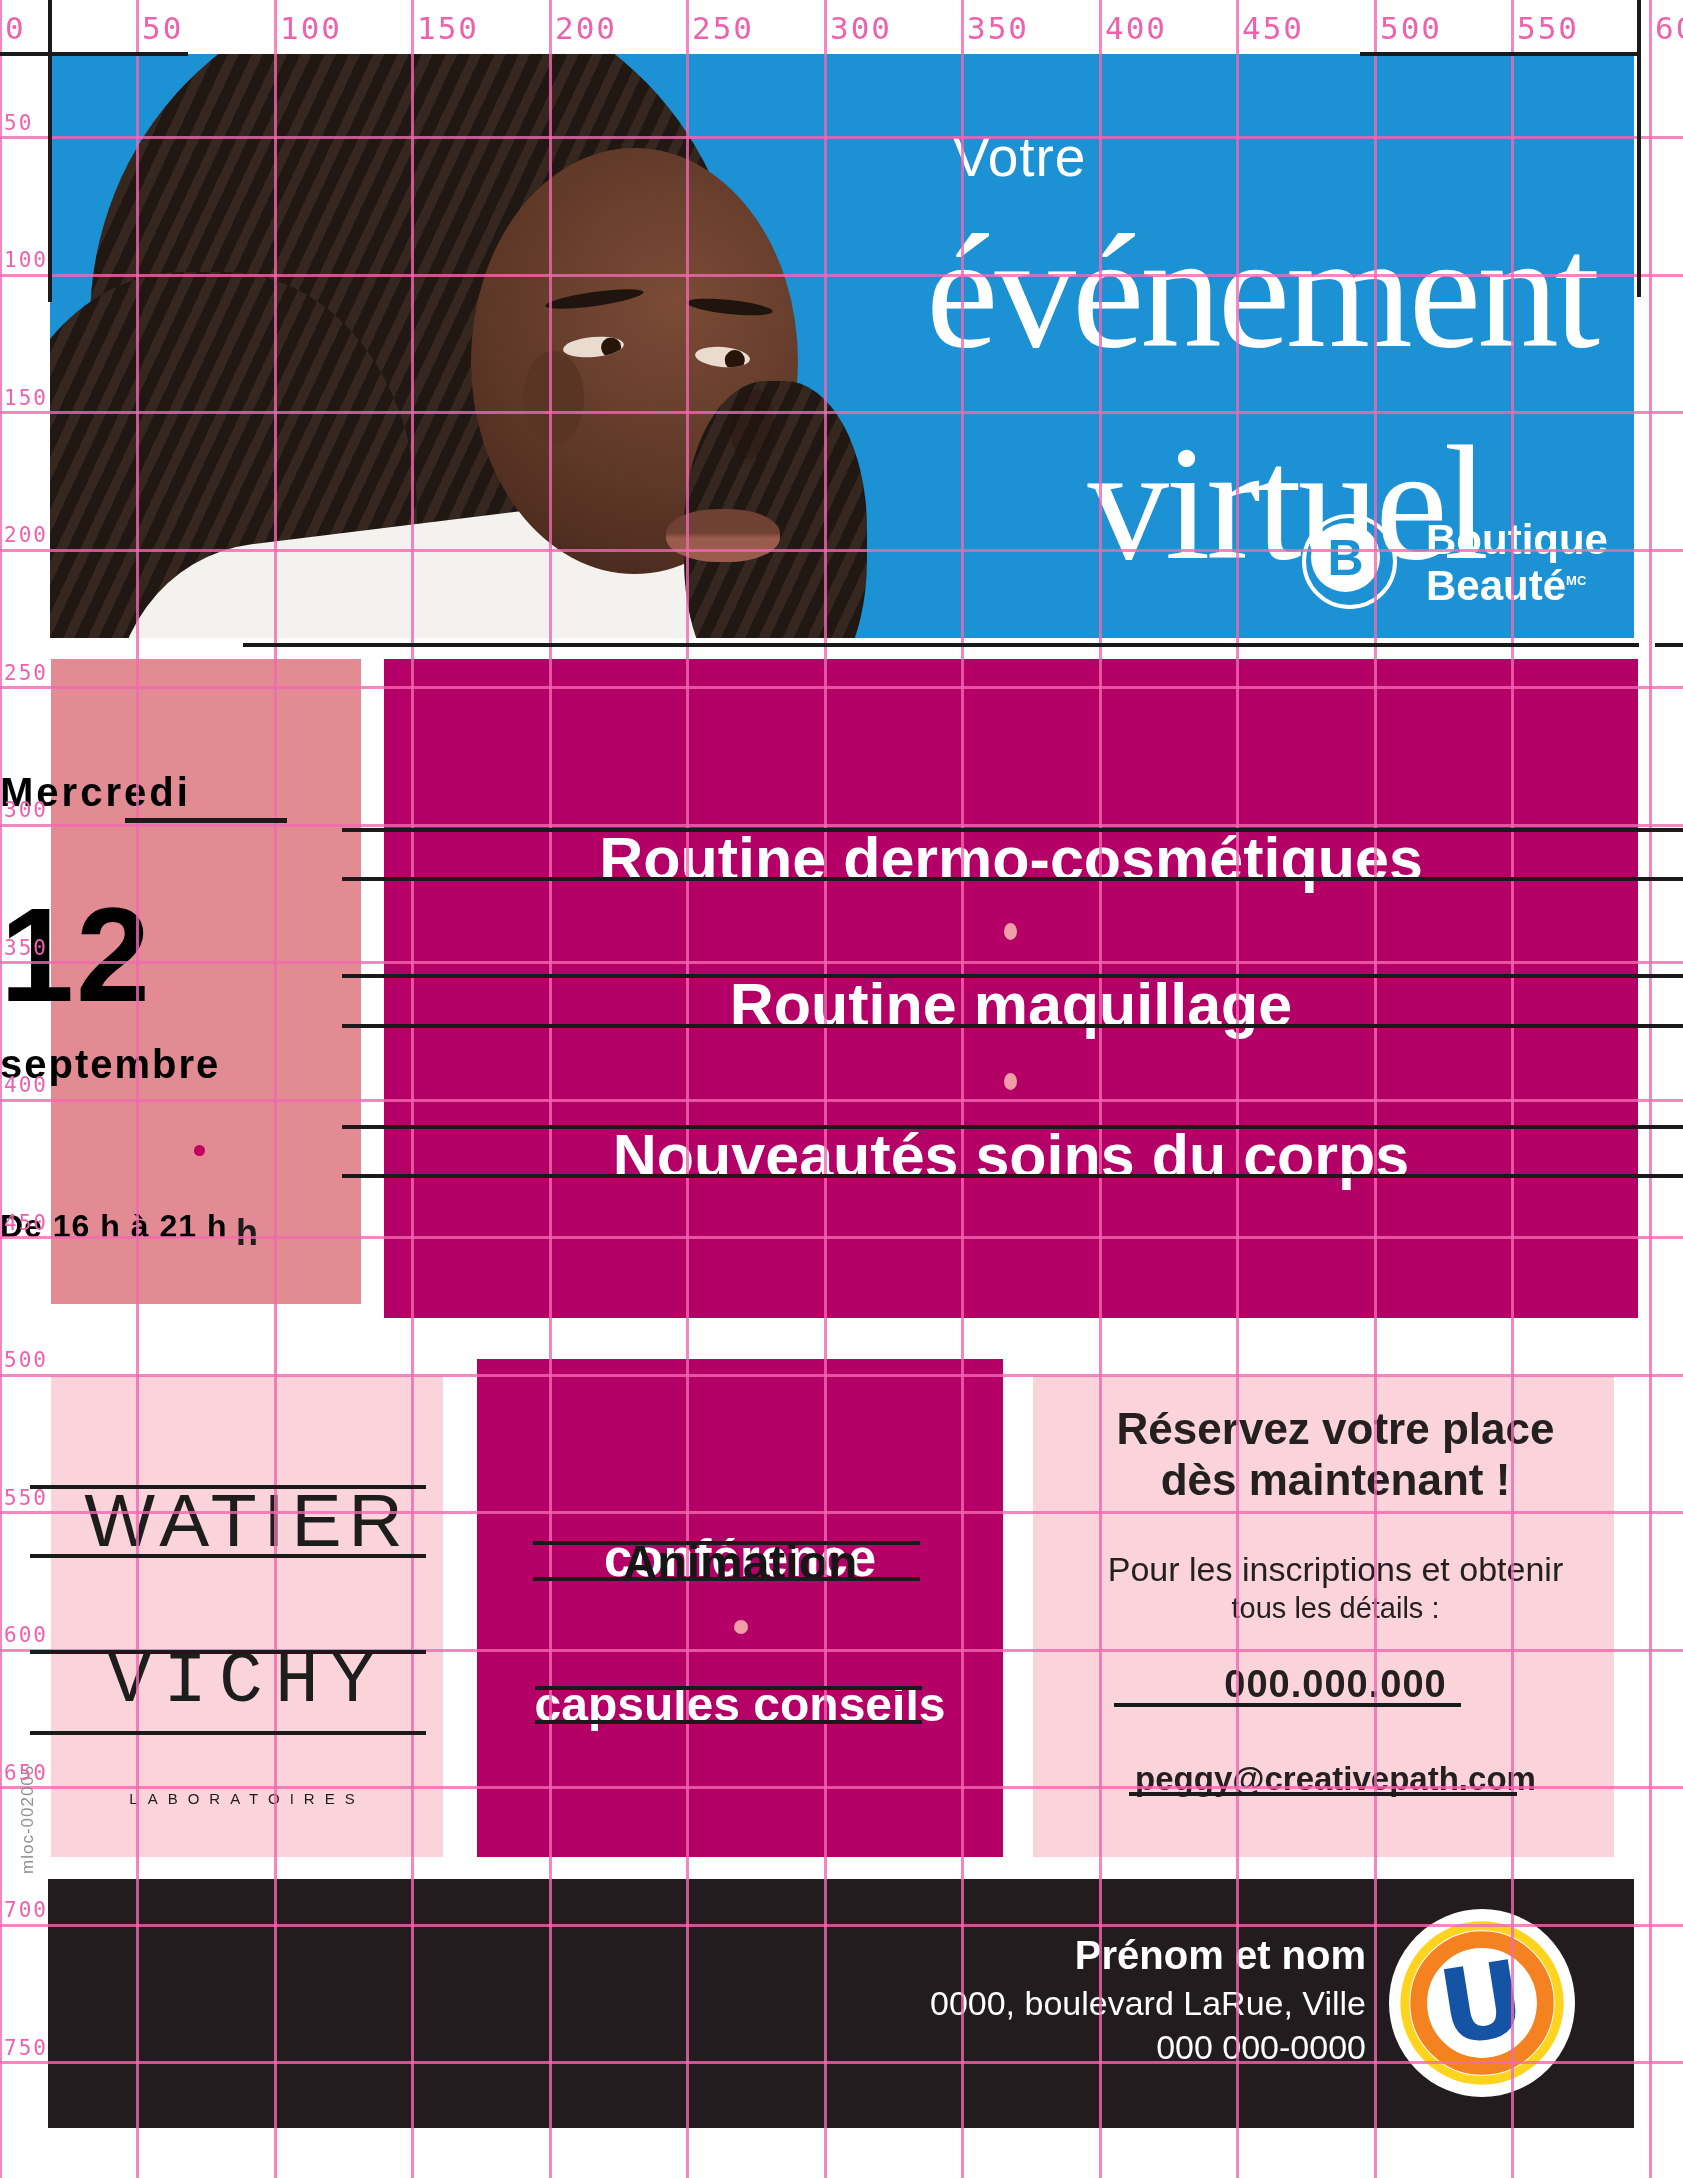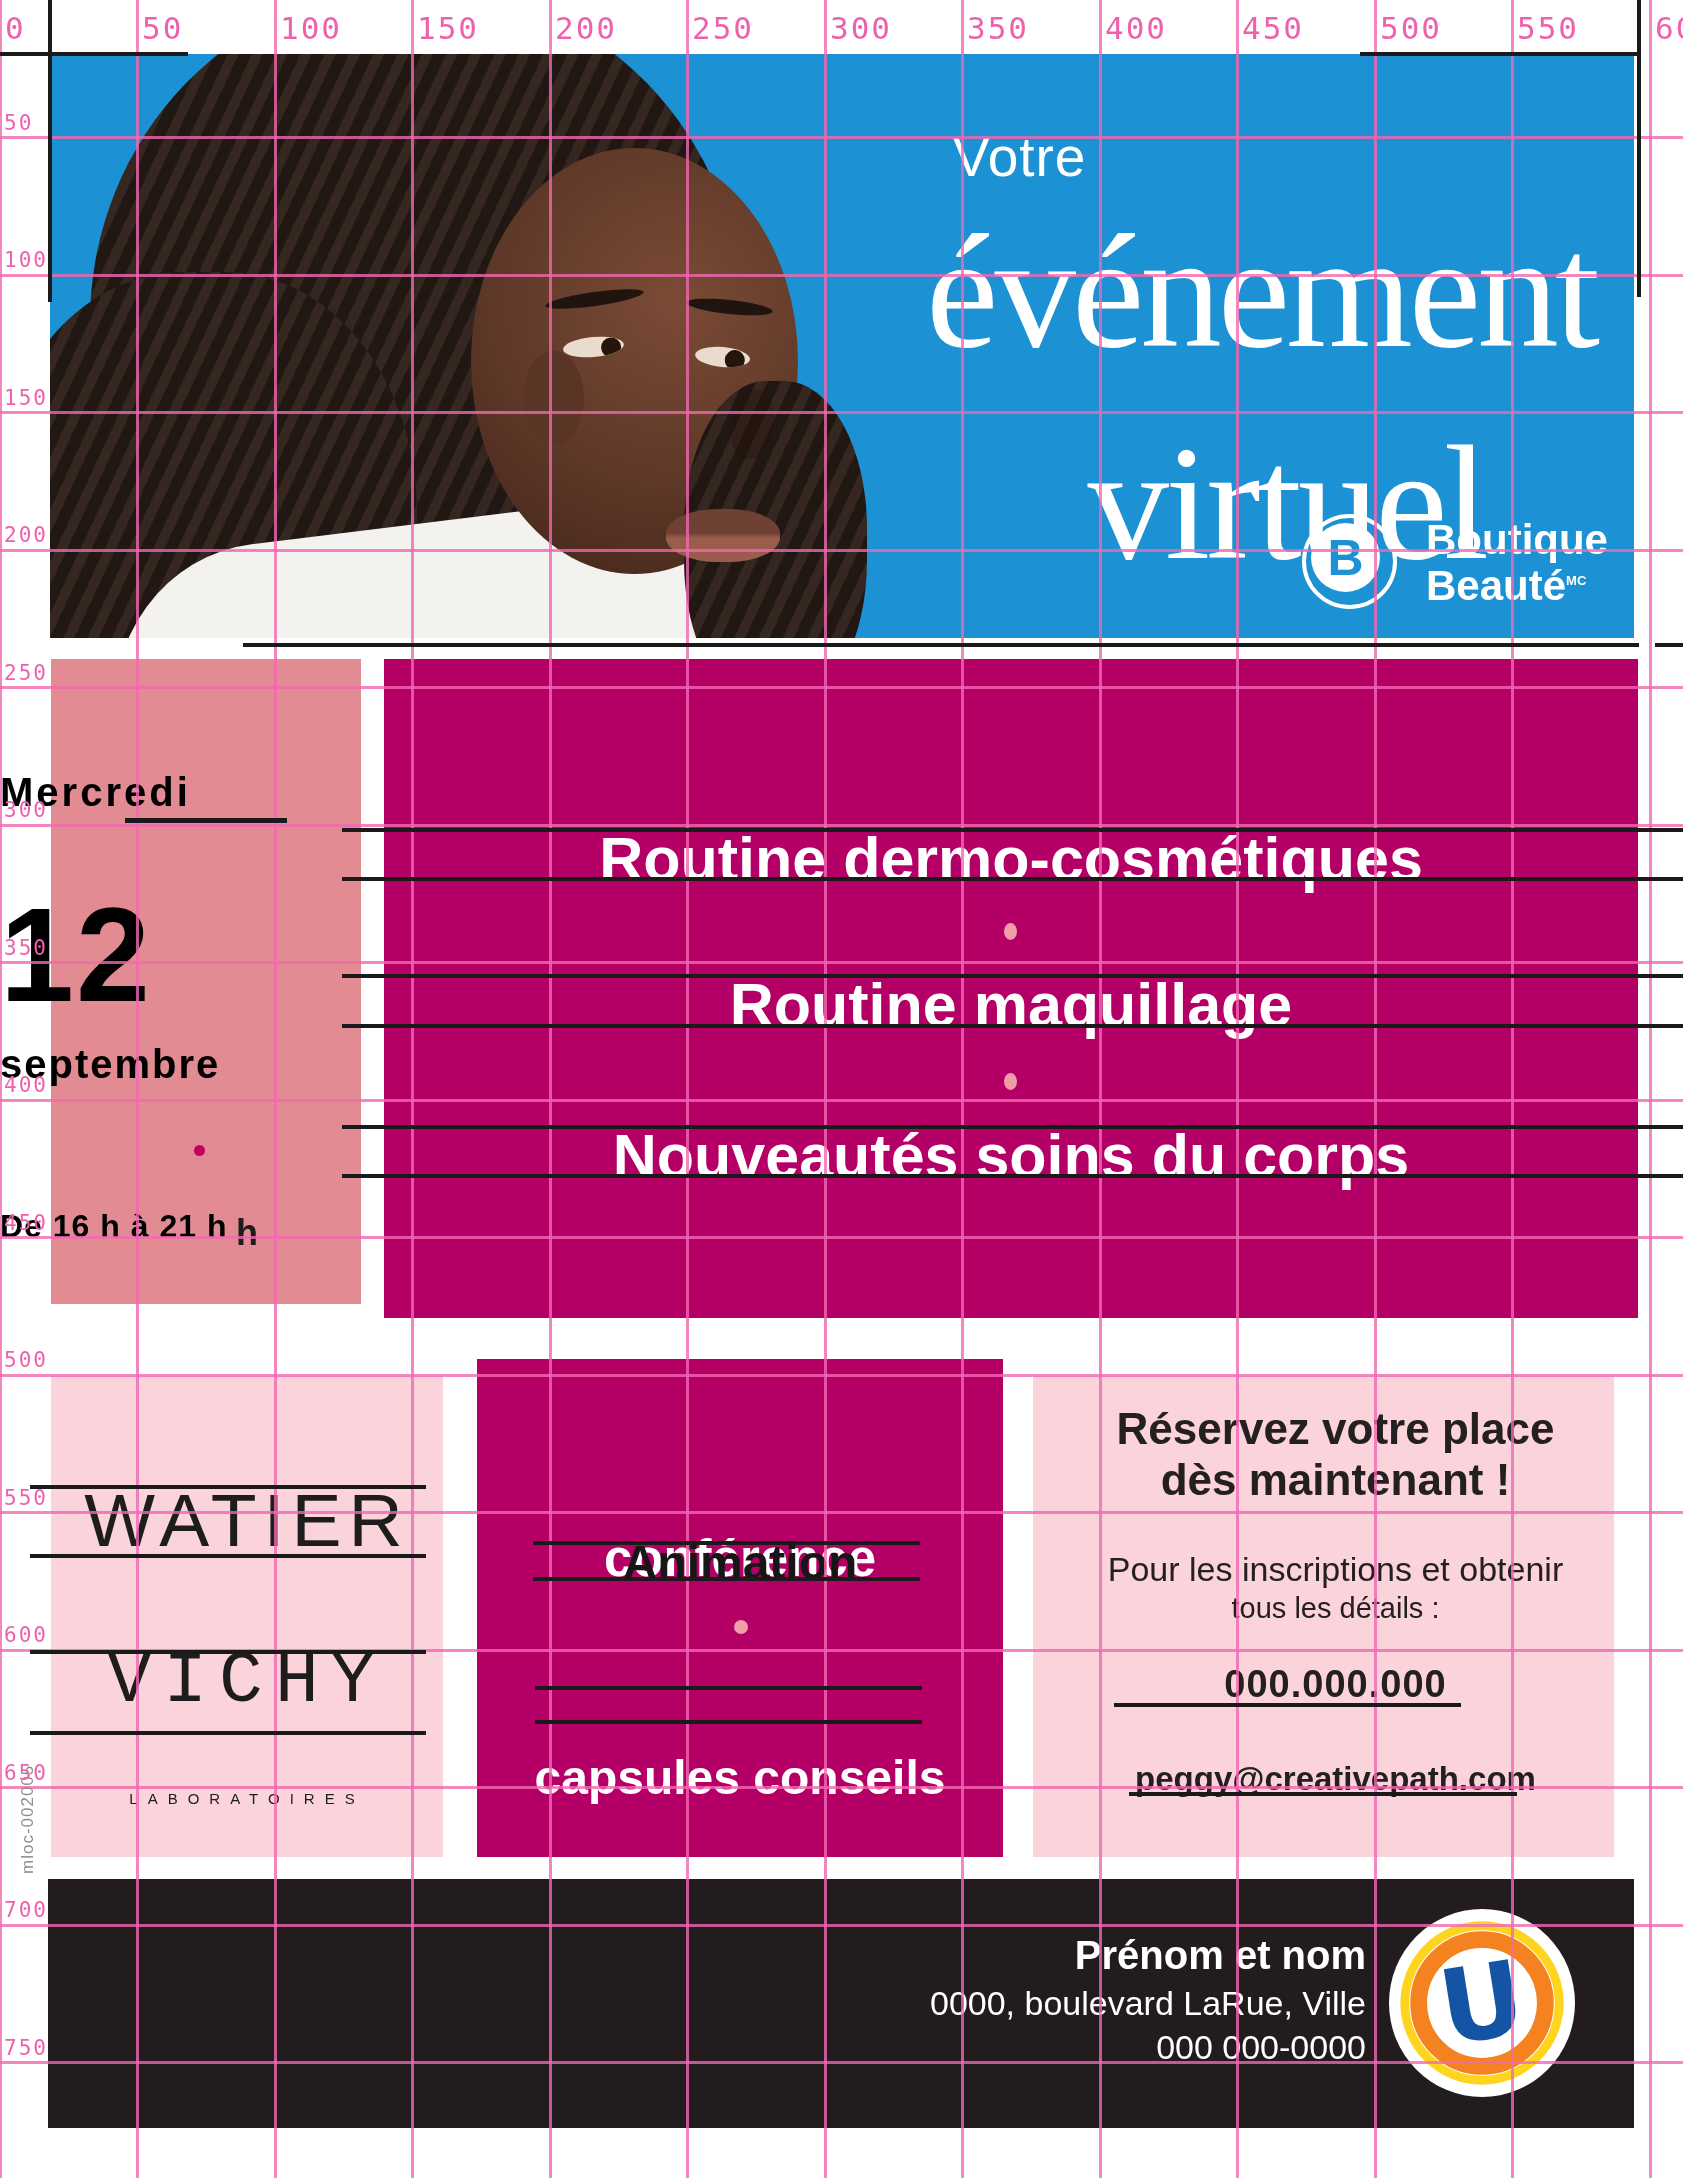--- a/index.html
+++ b/index.html
@@ -79,21 +79,21 @@
          font-size:73px;letter-spacing:12px;font-weight:400;line-height:1;font-family:Liberation Mono, monospace;}
   #labos{left:51px;top:1790px;width:392px;text-align:center;color:#1d1d1d;z-index:12;
          font-size:15px;letter-spacing:10px;}
 
   #anim-panel{left:477px;top:1359px;width:526px;height:498px;background:var(--magenta);}
   #conf-white{left:477px;top:1529px;width:526px;text-align:center;color:#fff;
               font-size:51px;font-weight:bold;z-index:12;}
   #conf-black{left:477px;top:1535px;width:526px;text-align:center;color:#161616;
               font-size:48px;font-weight:bold;z-index:13;}
   #anim-dot{left:734px;top:1620px;width:14px;height:14px;border-radius:50%;background:var(--dot);z-index:12;}
-  #capsules{left:477px;top:1750px;width:526px;text-align:center;color:#fff;
+  #capsules{left:477px;top:1677px;width:526px;text-align:center;color:#fff;
             font-size:48px;font-weight:bold;z-index:12;}
 
   #reserve-panel{left:1033px;top:1376px;width:581px;height:481px;background:var(--lightpink);}
   .resv{position:absolute;left:1033px;width:581px;text-align:center;color:#242021;z-index:12;white-space:nowrap;padding-left:12px;}
   #r1{top:1404px;font-size:44px;font-weight:bold;}
   #r2{top:1455px;font-size:44px;font-weight:bold;}
   #r3{top:1550px;font-size:34px;}
   #r4{top:1592px;font-size:29px;}
   #r5{top:1663px;font-size:38px;font-weight:bold;letter-spacing:1px;}
   #r6{top:1760px;font-size:33px;font-weight:bold;}

